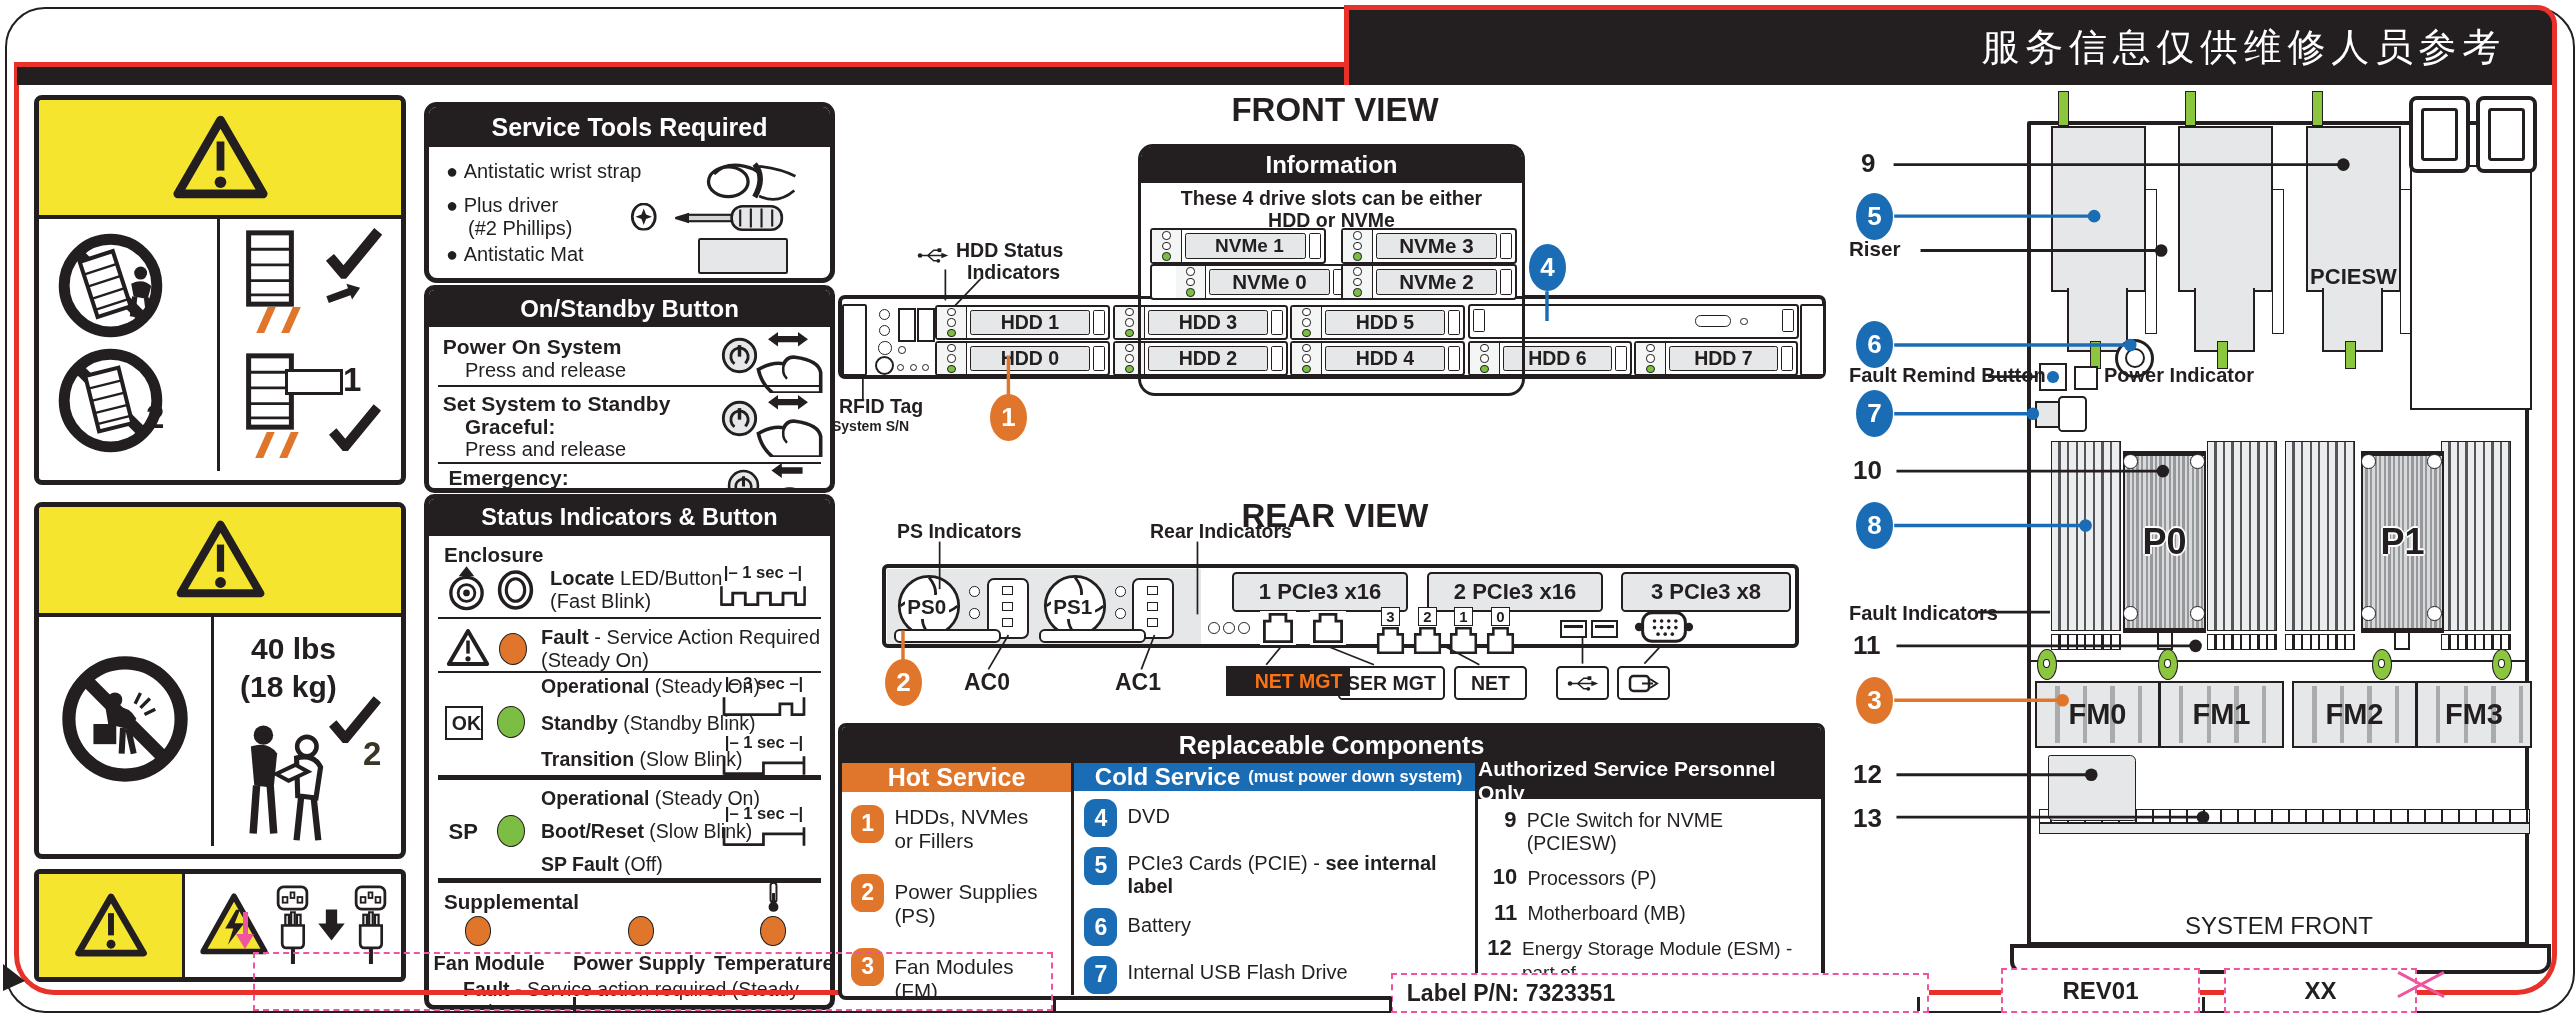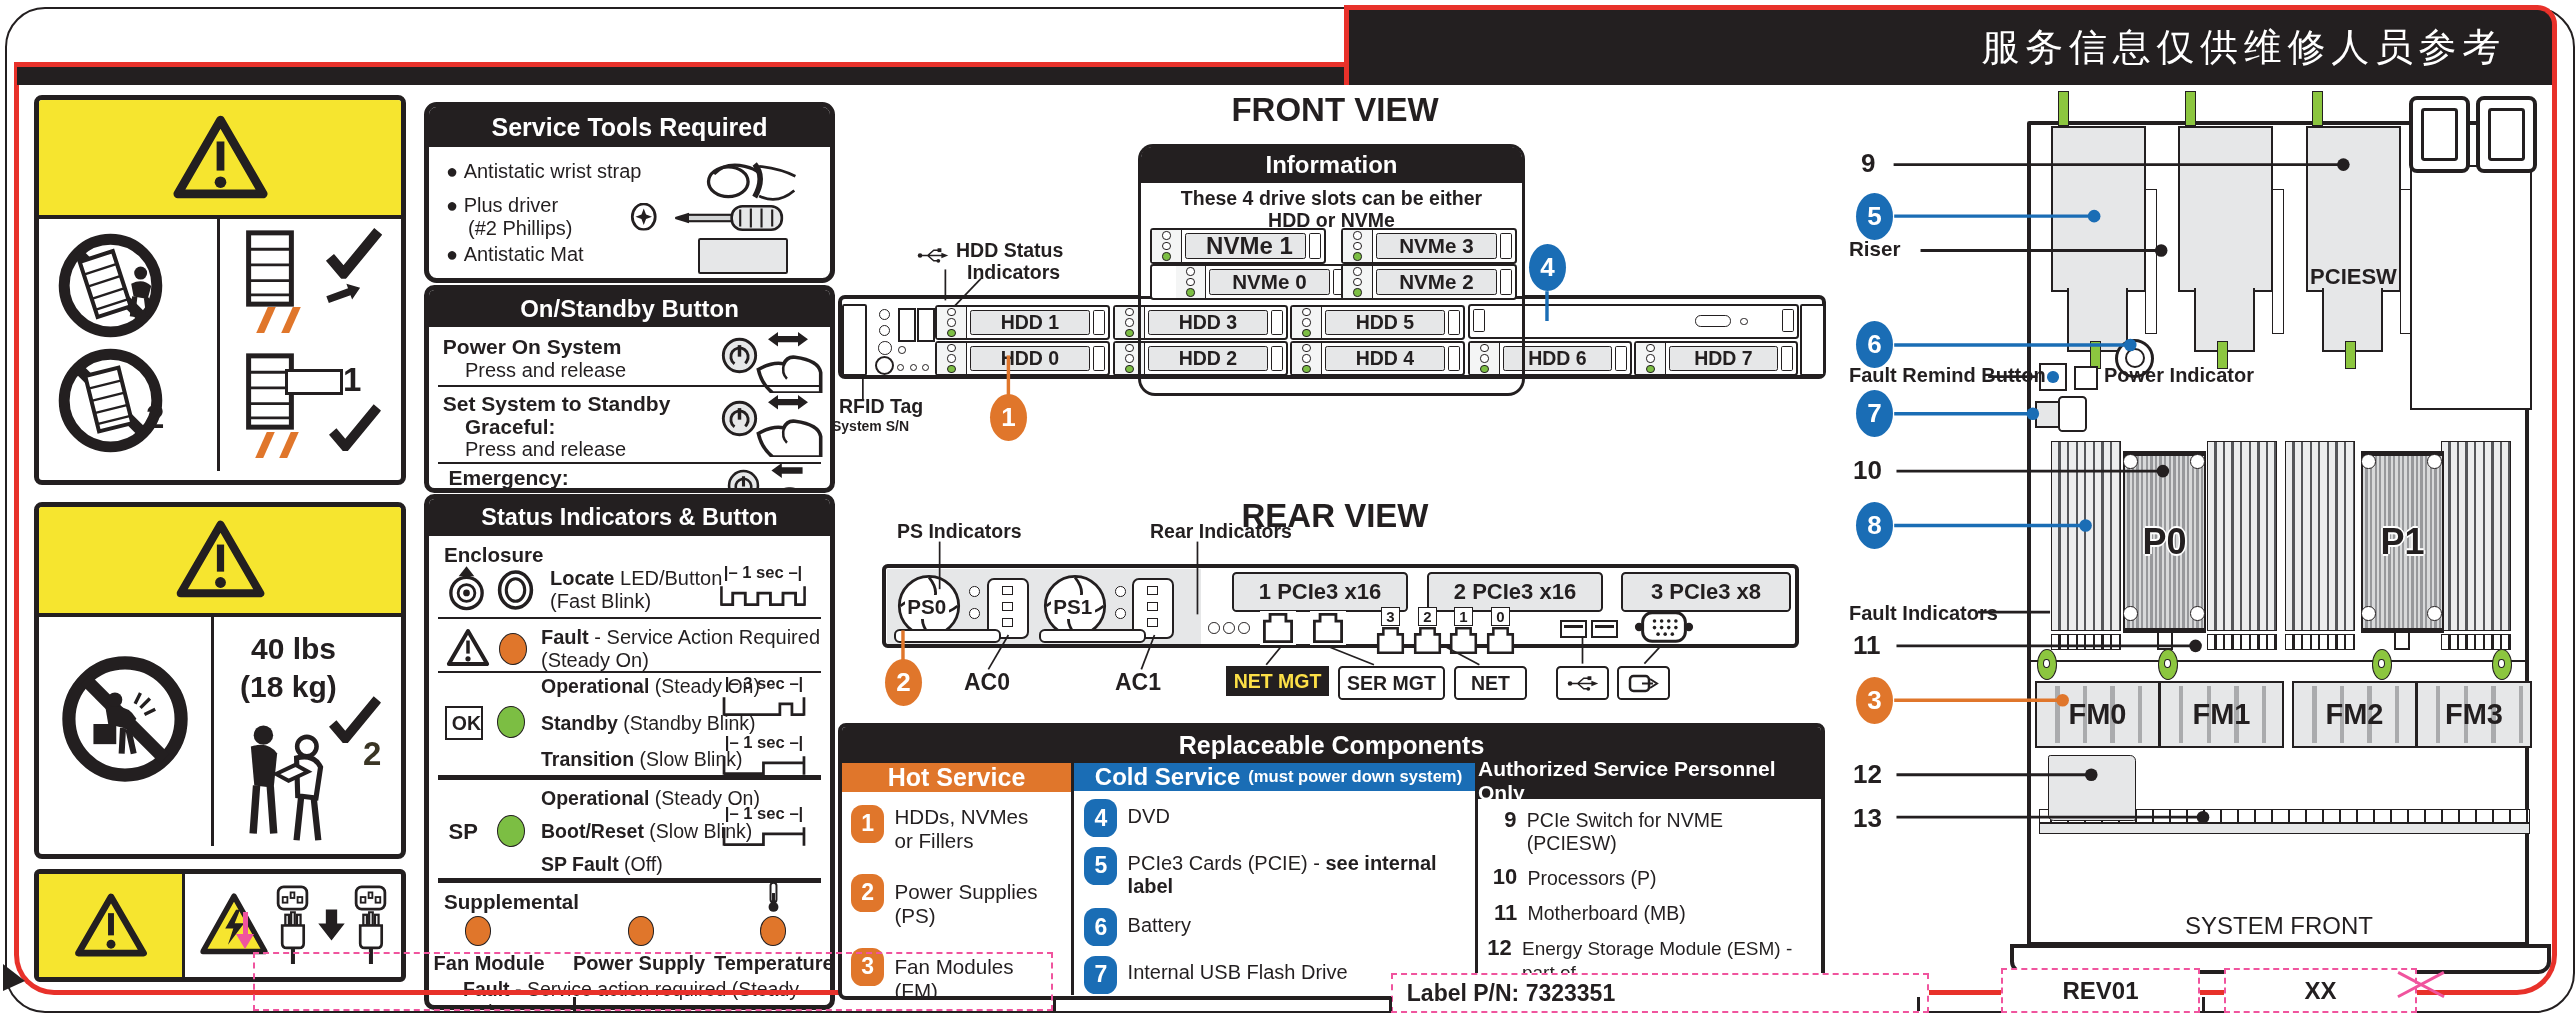--- a/index.html
+++ b/index.html
@@ -590,21 +590,21 @@
     <div class="abs b" style="left:0;top:40px;width:100%;text-align:center;font-size:19.5px;">These 4 drive slots can be either</div>
     <div class="abs b" style="left:0;top:62px;width:100%;text-align:center;font-size:19.5px;">HDD or NVMe</div>
   </div>
   <div class="abs" style="left:1138px;top:297px;width:387px;height:99px;border:3.4px solid var(--ink);border-top:none;border-radius:0 0 17px 17px;z-index:4;box-sizing:border-box;pointer-events:none;"></div>
   <div class="drv" style="left:1150px;top:228px;width:172px;height:32px;z-index:5;">
       <div class="cap">
         <i></i>
         <i></i>
         <i class="g"></i>
       </div>
-      <div class="plate" style="font-size:24px;padding-left:8px;">
+      <div class="plate" style="font-size:19px;padding-left:8px;">
         <span>NVMe 1</span>
       </div>
       <div class="latch"></div>
     </div>
   <div class="drv" style="left:1341px;top:228px;width:172px;height:32px;z-index:5;">
       <div class="cap">
         <i></i>
         <i></i>
         <i class="g"></i>
       </div>
@@ -726,21 +726,21 @@
     </div>
   <span class="abs" style="left:1634px;top:608px;z-index:2;"><svg width="60" height="38" viewBox="0 0 104 66">
         <use href="#s-vga"></use>
       </svg></span>
 
   <div class="co o" style="left:885px;top:659px;">
       <span>2</span>
     </div>
   <div class="lbl" style="left:964px;top:669px;font-size:23px;"><span>AC0</span></div>
   <div class="lbl" style="left:1115px;top:669px;font-size:23px;"><span>AC1</span></div>
-  <div class="abs b" style="left:1226px;top:666px;width:103px;height:30px;background:var(--ink);color:#fde047;font-size:19.5px;display:flex;align-items:center;justify-content:center;z-index:6;">
+  <div class="abs b" style="left:1226px;top:666px;width:103px;height:30px;background:var(--ink);color:#f97316;font-size:19.5px;display:flex;align-items:center;justify-content:center;z-index:6;padding-left:21px;">
       <span>NET MGT</span>
     </div>
   <div class="portbox" style="left:1338px;top:666px;width:103px;height:30px;">
       <span>SER MGT</span>
     </div>
   <div class="portbox" style="left:1454px;top:666px;width:69px;height:30px;">
       <span>NET</span>
     </div>
   <div class="portbox" style="left:1556px;top:666px;width:49px;height:30px;">
       <svg width="32" height="19.5" viewBox="0 0 84 48">

